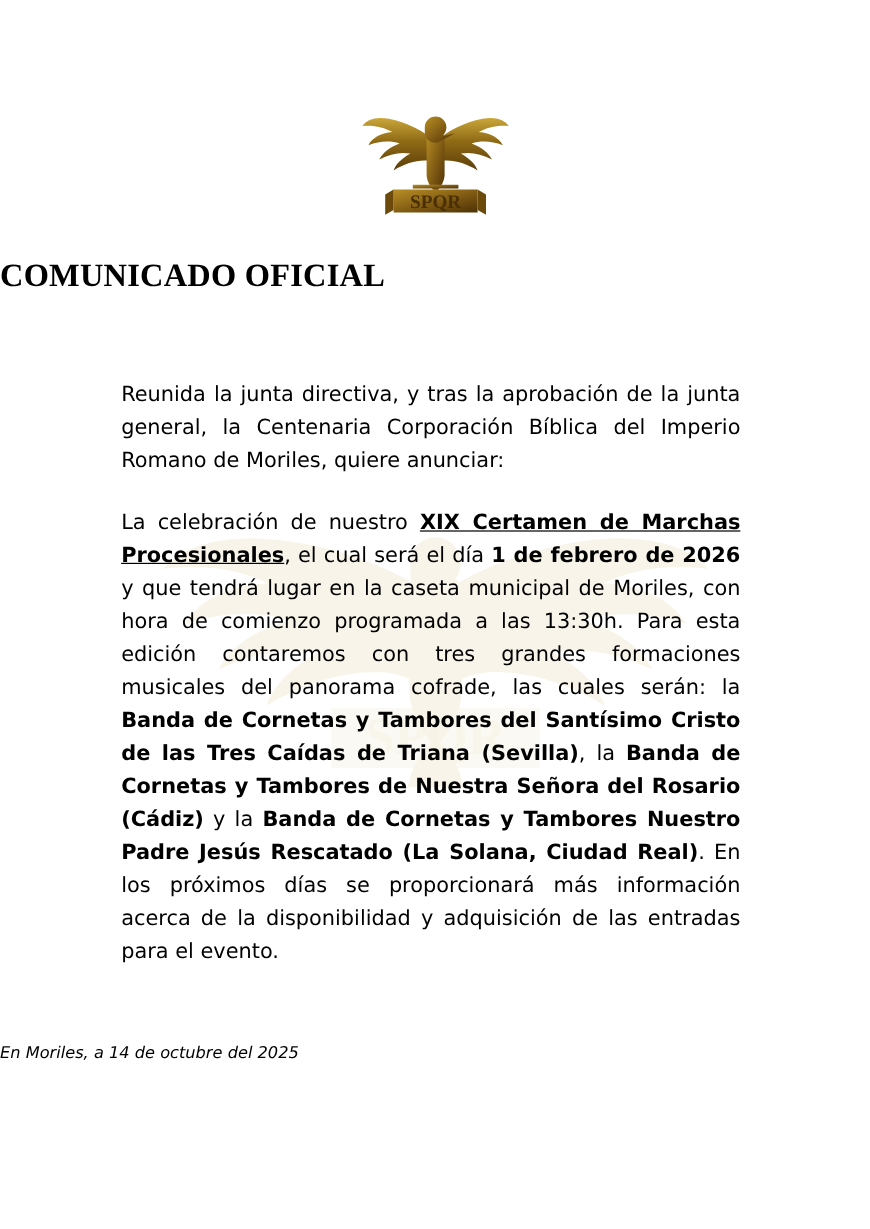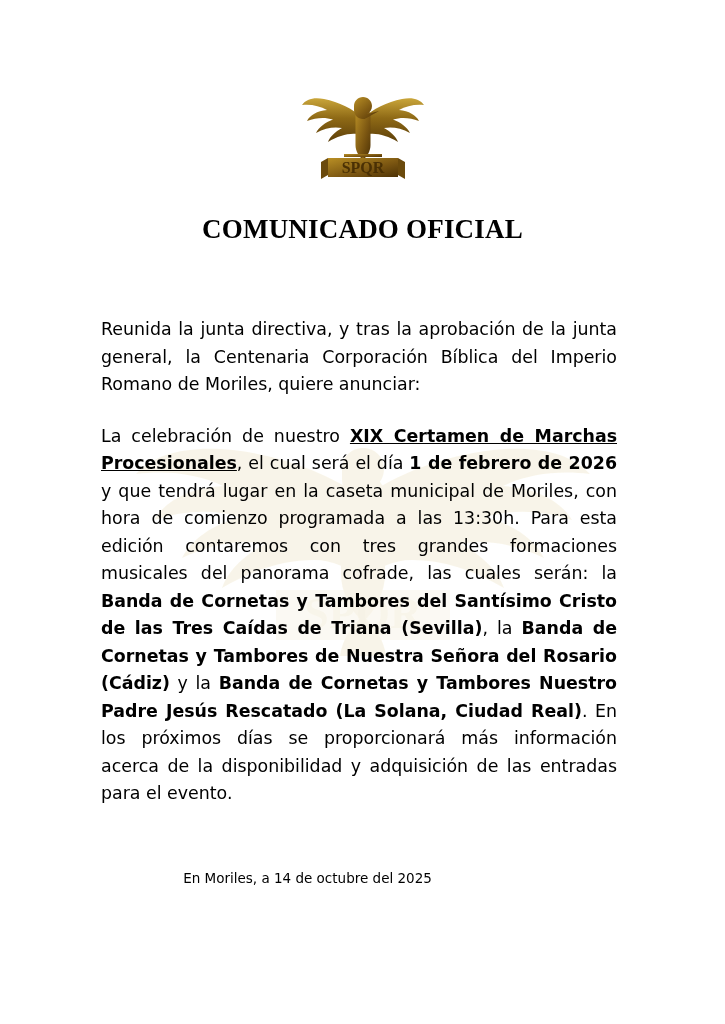--- a/index.html
+++ b/index.html
@@ -49,21 +49,21 @@
     z-index: 2;
   }
   .crest svg { width: 100%; height: 100%; display: block; }
 
   
   .doc-title {
     position: absolute;
     top: 214px;
     left: 0;
     width: 725px;
-    text-align: center;
+    text-align: left;
     font-family: "Liberation Serif", serif;
     font-weight: bold;
     font-size: 27px;
     letter-spacing: 0.2px;
     z-index: 3;
   }
 
   
   .body-block {
     position: absolute;
@@ -82,23 +82,24 @@
   .para:last-child { margin-bottom: 0; }
   .b { font-weight: bold; }
   .u { text-decoration: underline; }
 
   
   .footer-line {
     position: absolute;
     top: 870px;
     left: 0;
     width: 615px;
-    text-align: center;
+    text-align: left;
     font-size: 13.5px;
     z-index: 3;
+    font-style: italic;
   }
 </style>
 </head>
 <body>
 
 <div class="page">
 
   <div class="watermark">
     <svg viewBox="0 0 470 300" xmlns="http://www.w3.org/2000/svg" aria-hidden="true">
       <g fill="#d8c27a">

